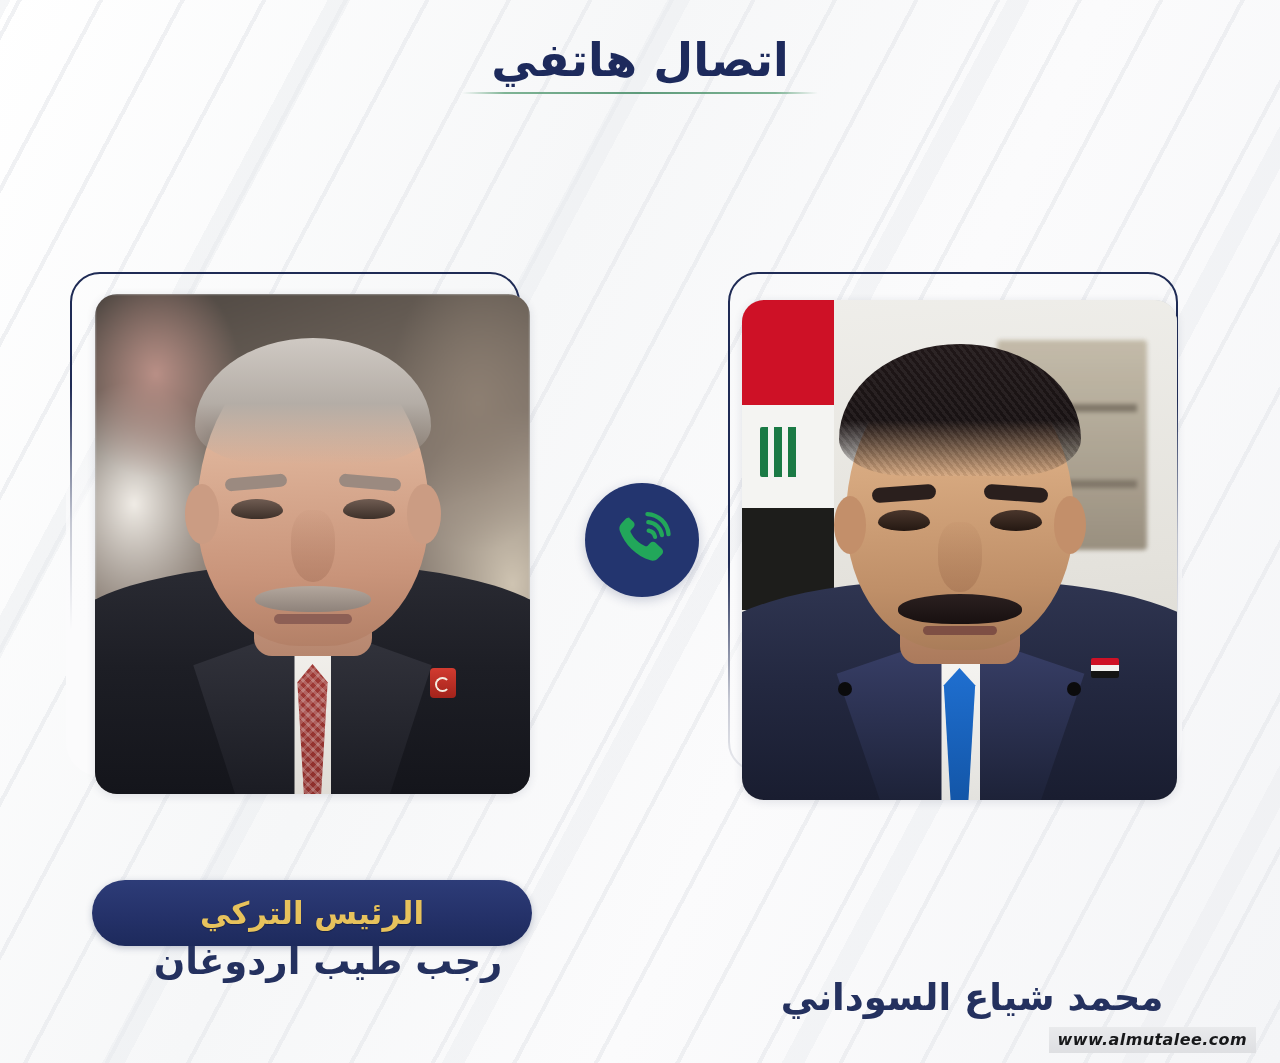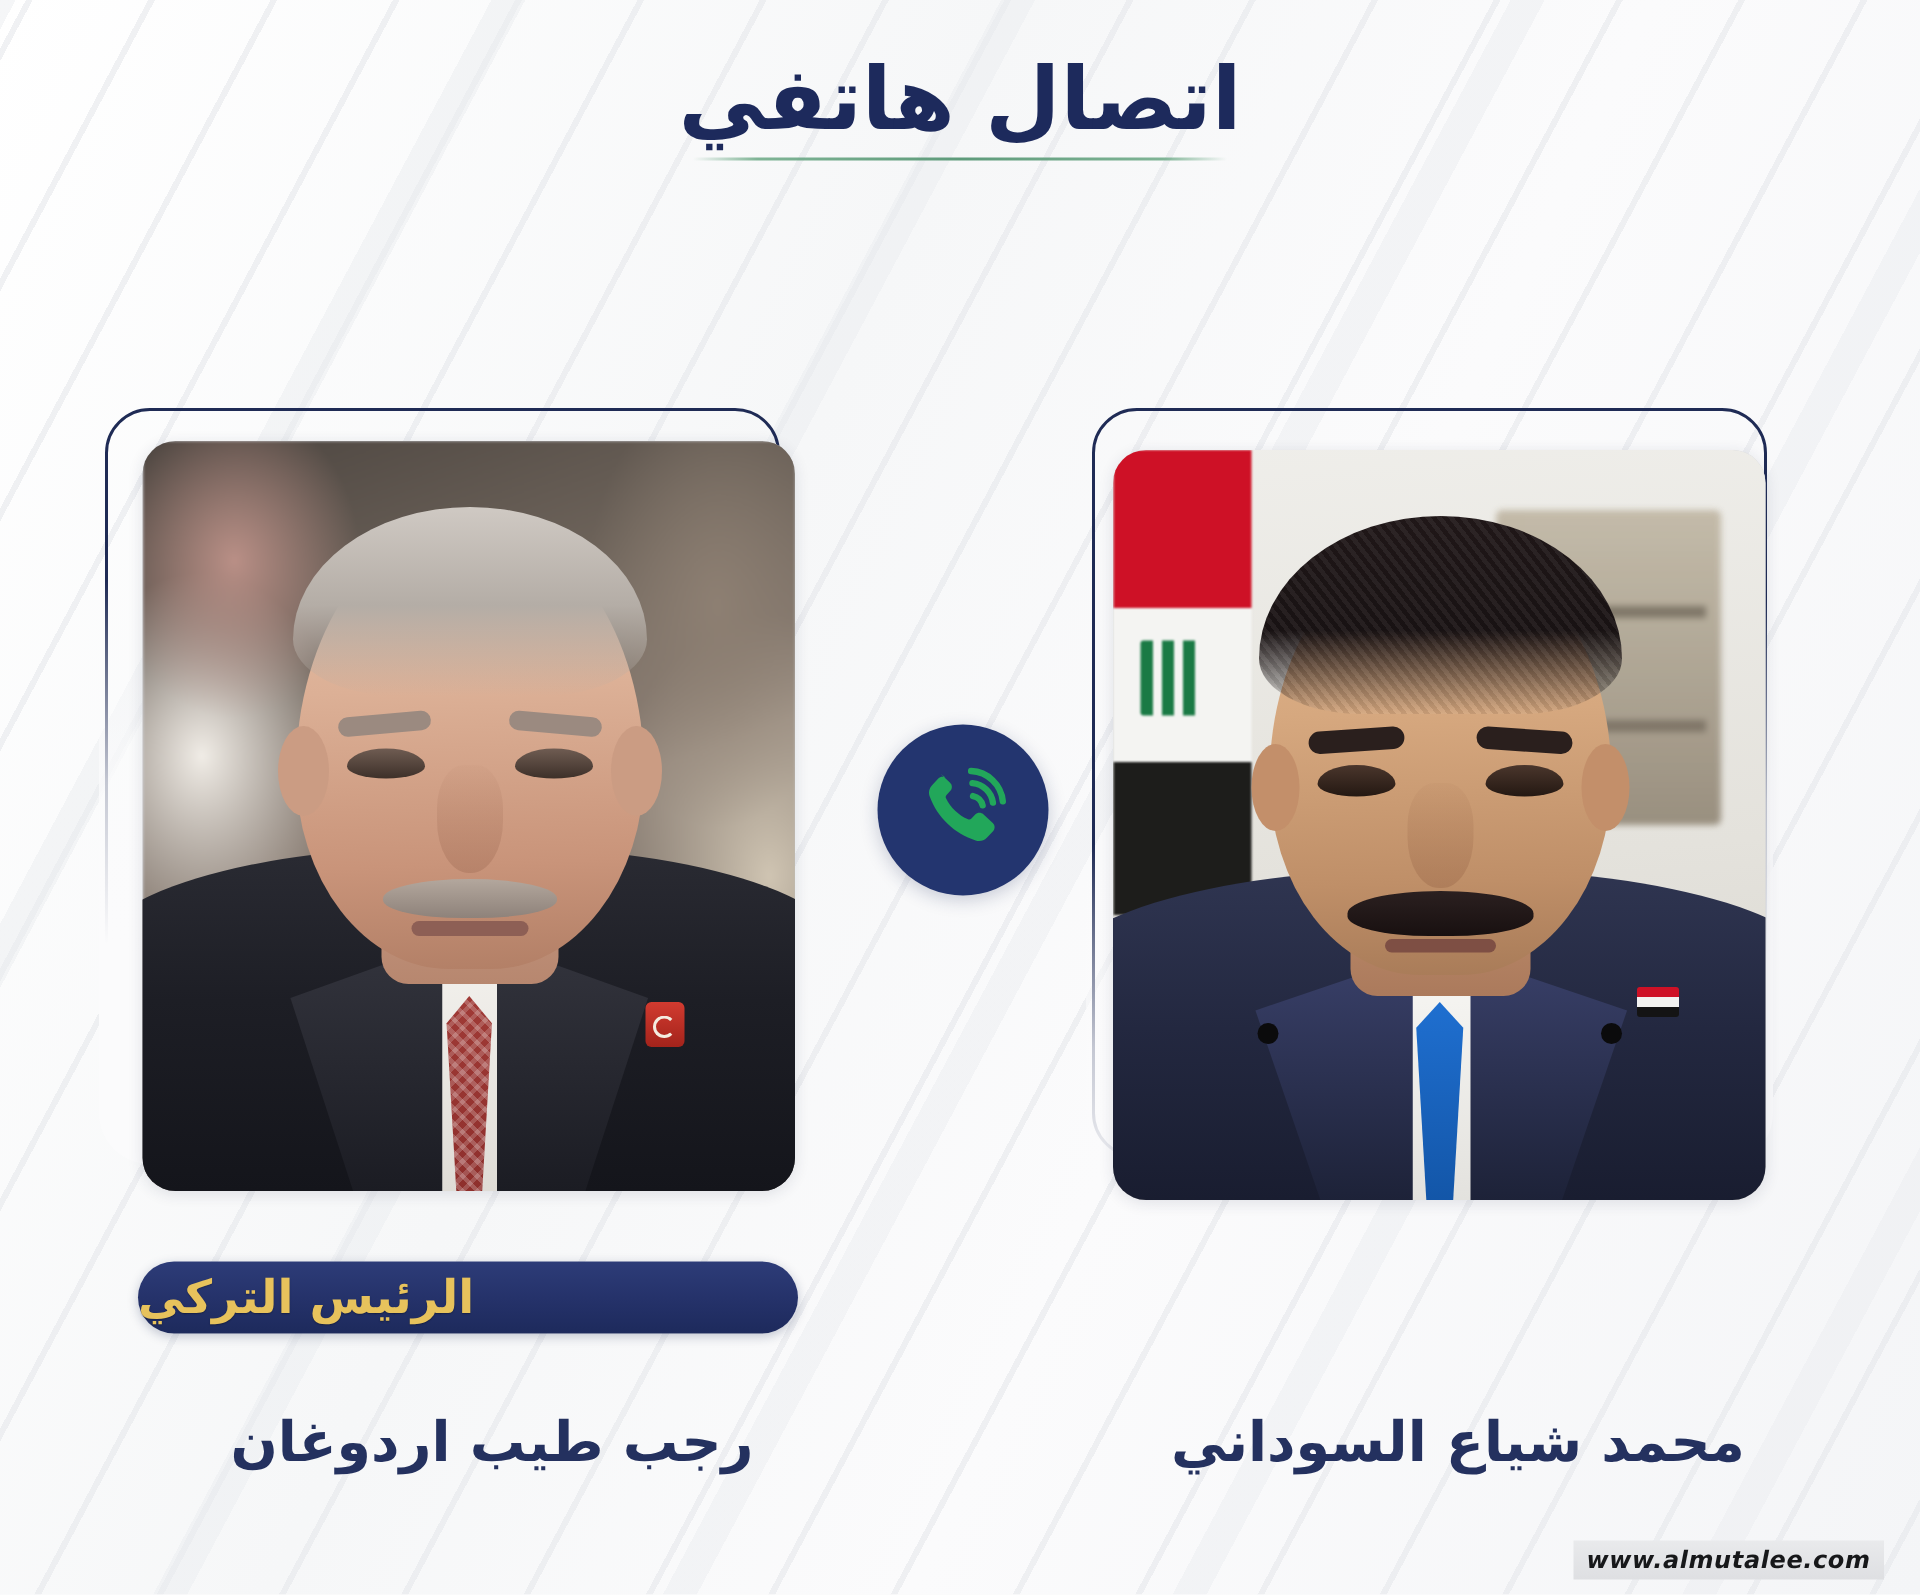--- a/index.html
+++ b/index.html
@@ -47,21 +47,21 @@
   .stage{ position:absolute; inset:0; z-index:2; }
 
   
   .headline{
     position:absolute;
     top:36px; left:0; right:0;
     text-align:center;
   }
   .headline-text{
     display:inline-block;
-    font-size:58px;
+    font-size:46px;
     font-weight:700;
     color:#1d2a5c;
     letter-spacing:3px;
     line-height:1.05;
     direction:rtl;
   }
   .headline-rule{
     display:block;
     width:356px;
     height:2px;
@@ -364,25 +364,26 @@
     background:#23356f;
     display:flex; align-items:center; justify-content:center;
     box-shadow:0 3px 12px rgba(25,38,85,.22);
     z-index:6;
   }
   .call-badge svg{ display:block; }
 
   
   .pill{
     position:absolute;
-    height:48px;
+    height:66px;
     border-radius:33px;
     background:linear-gradient(180deg,#2d3c78 0%,#25326a 52%,#1d2a5c 100%);
-    display:flex; align-items:center; justify-content:flex-end;
+    display:flex; align-items:center; justify-content:center;
     box-shadow:0 2px 7px rgba(25,38,85,.25);
+    margin-top:39px;
   }
   .pill-left { left:92px;  top:841px; width:440px; }
   .pill-right{ left:752px; top:841px; width:440px; }
   .pill-text{
     color:#e7c25c;
     font-size:31px;
     font-weight:700;
     letter-spacing:.5px;
     direction:rtl;
     text-shadow:0 1px 1px rgba(0,0,0,.3);
@@ -393,21 +394,21 @@
     position:absolute;
     width:470px;
     text-align:center;
     font-size:37px;
     font-weight:700;
     color:#24315f;
     direction:rtl;
     letter-spacing:.5px;
   }
   .name-left { left:93px;  top:940px; }
-  .name-right{ left:737px; top:940px; }
+  .name-right{ left:737px; top:976px; }
 
   
   .watermark{
     position:absolute;
     right:24px; bottom:10px;
     padding:3px 9px 4px;
     background:linear-gradient(180deg,#e9eaec 0%,#dedfe2 100%);
     color:#17181a;
     font-family:"DejaVu Sans","Liberation Sans",sans-serif;
     font-size:16px;

